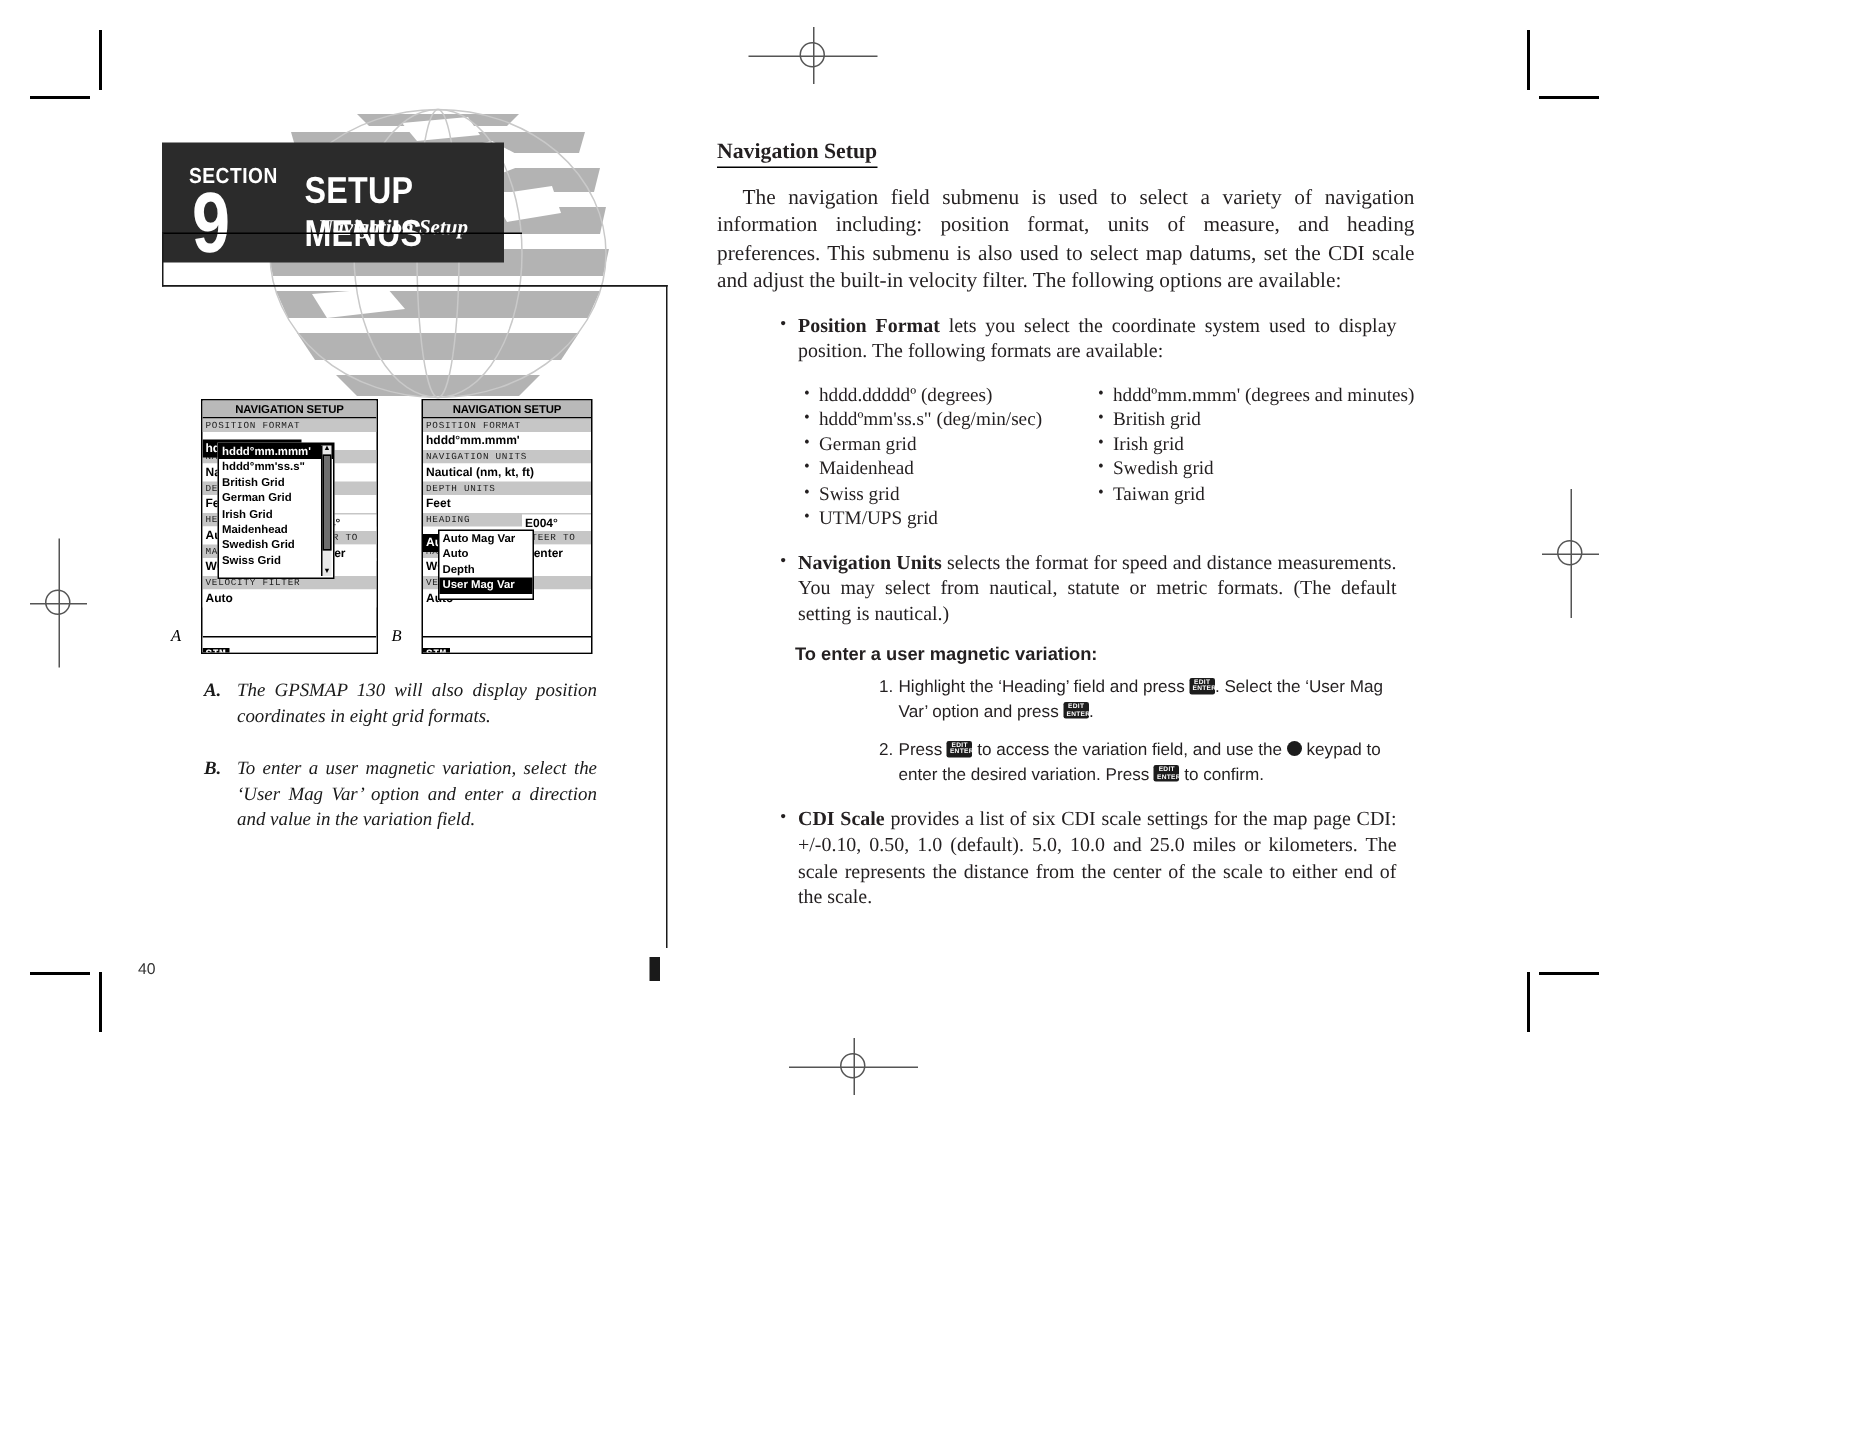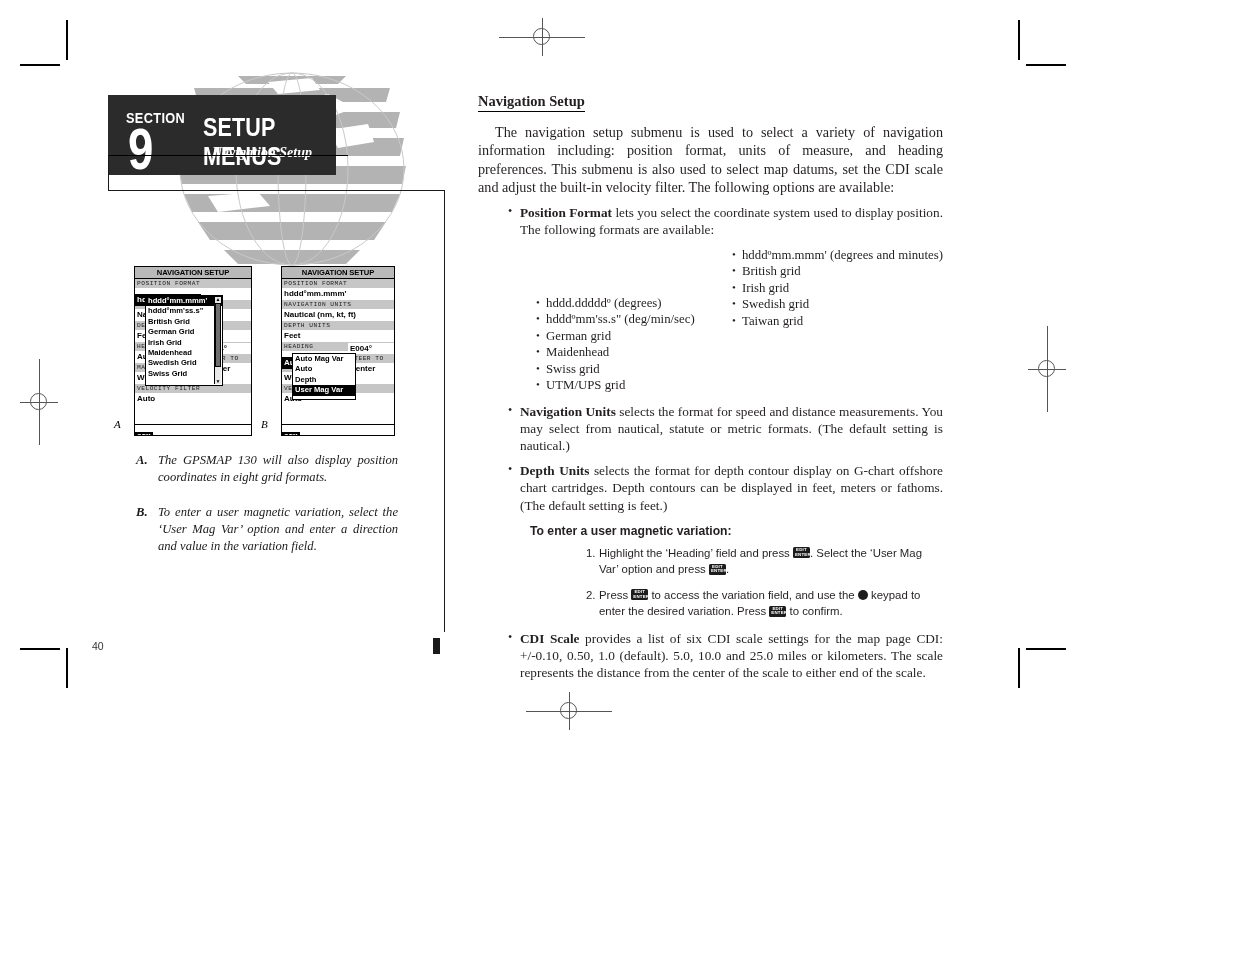--- a/index.html
+++ b/index.html
@@ -259,21 +259,21 @@
     padding-bottom: 1px;
   }
   p.body {
     margin: 0 0 8px 0;
     font-size: 14.2px;
     line-height: 18.3px;
     text-align: justify;
     text-indent: 17px;
   }
   ul.opts {
-    margin: 0; padding: 0; list-style: none;
+    margin: 12px; padding: 0; list-style: none;
   }
   ul.opts > li {
     position: relative;
     margin: 0 0 8px 0;
     padding-left: 12px;
     font-size: 13.3px;
     line-height: 17.2px;
     text-align: justify;
     margin-left: 30px;
   }
@@ -290,21 +290,21 @@
     display: flex;
     gap: 18px;
     font-size: 12.8px;
     line-height: 16.5px;
   }
   .fmt-cols ul { margin: 0; padding: 0; list-style: none; }
   .fmt-cols li { position: relative; padding-left: 10px; white-space: nowrap; }
   .fmt-cols li::before {
     content: "•"; position: absolute; left: 0; top: -1px; font-size: 11px;
   }
-  .fmt-cols .c1 { width: 190px; margin-top: 48px; }
+  .fmt-cols .c1 { width: 190px; }
 
   .proc-title {
     margin: 10px 0 7px 52px;
     font-family: "Liberation Sans", sans-serif;
     font-weight: bold;
     font-size: 12.2px;
   }
   ol.proc {
     margin: 0 0 10px 0;
     padding: 0;
@@ -529,21 +529,21 @@
   <span class="clbl">A.</span>
   <span>The GPSMAP 130 will also display position coordinates in eight grid formats.</span>
 </div>
 <div class="caption" style="left:158px;top:504px;width:240px;">
   <span class="clbl">B.</span>
   <span>To enter a user magnetic variation, select the ‘User Mag Var’ option and enter a direction and value in the variation field.</span>
 </div>
 
 <div class="col-right">
   <h2 class="page-heading">Navigation Setup</h2>
-  <p class="body">The navigation setup submenu is used to select a variety of navigation information including: position format, units of measure, and heading preferences. This submenu is also used to select map datums, set the CDI scale and adjust the built-in velocity filter. The following options are available:</p>
+  <p class="body">The navigation field submenu is used to select a variety of navigation information including: position format, units of measure, and heading preferences. This submenu is also used to select map datums, set the CDI scale and adjust the built-in velocity filter. The following options are available:</p>
 
   <ul class="opts">
     <li>
       <b>Position Format</b><span> lets you select the coordinate system used to display position. The following formats are available:</span>
     </li>
   </ul>
 
   <div class="fmt-cols">
     <ul class="c1">
       <li>hddd.dddddº (degrees)</li>
@@ -559,23 +559,20 @@
       <li>Irish grid</li>
       <li>Swedish grid</li>
       <li>Taiwan grid</li>
     </ul>
   </div>
 
   <ul class="opts">
     <li>
       <b>Navigation Units</b><span> selects the format for speed and distance measurements. You may select from nautical, statute or metric formats. (The default setting is nautical.)</span>
     </li>
-    <li>
-      <b>Depth Units</b><span> selects the format for depth contour display on G-chart offshore chart cartridges. Depth contours can be displayed in feet, meters or fathoms. (The default setting is feet.)</span>
-    </li>
   </ul>
 
   <div class="proc-title">To enter a user magnetic variation:</div>
   <ol class="proc">
     <li>
       <span>Highlight the ‘Heading’ field and press </span><span class="key"><span>EDIT</span><br><span>ENTER</span></span><span>. Select the ‘User Mag Var’ option and press </span><span class="key"><span>EDIT</span><br><span>ENTER</span></span><span>.</span>
     </li>
     <li>
       <span>Press </span><span class="key"><span>EDIT</span><br><span>ENTER</span></span><span> to access the variation field, and use the </span><span class="keypad-glyph"></span><span> keypad to enter the desired variation. Press </span><span class="key"><span>EDIT</span><br><span>ENTER</span></span><span> to confirm.</span>
     </li>

